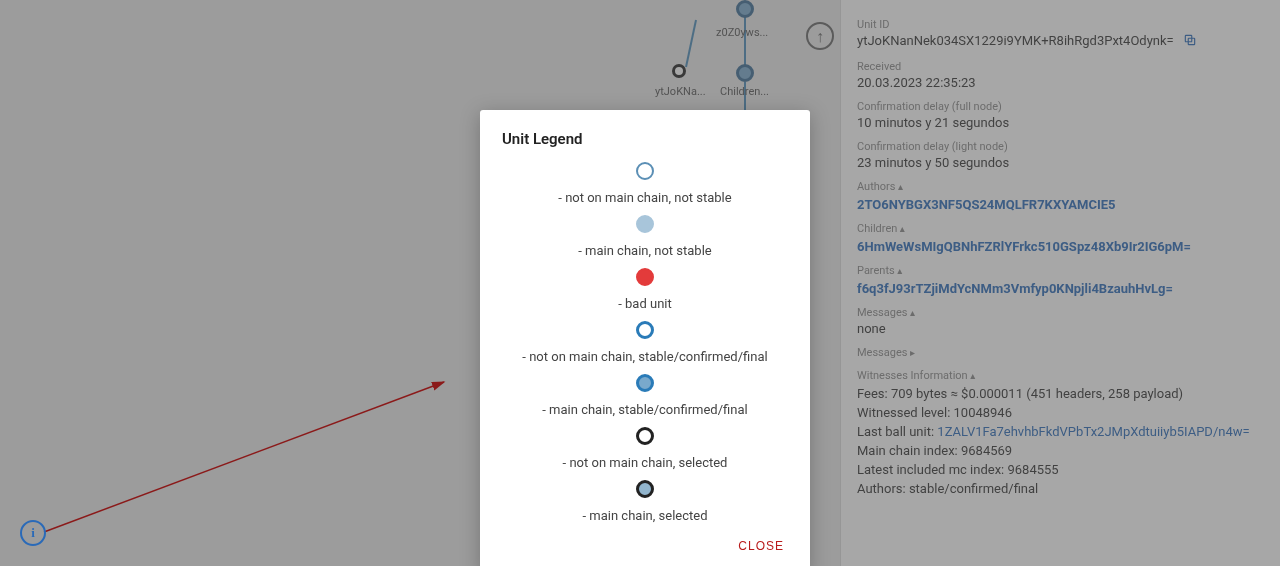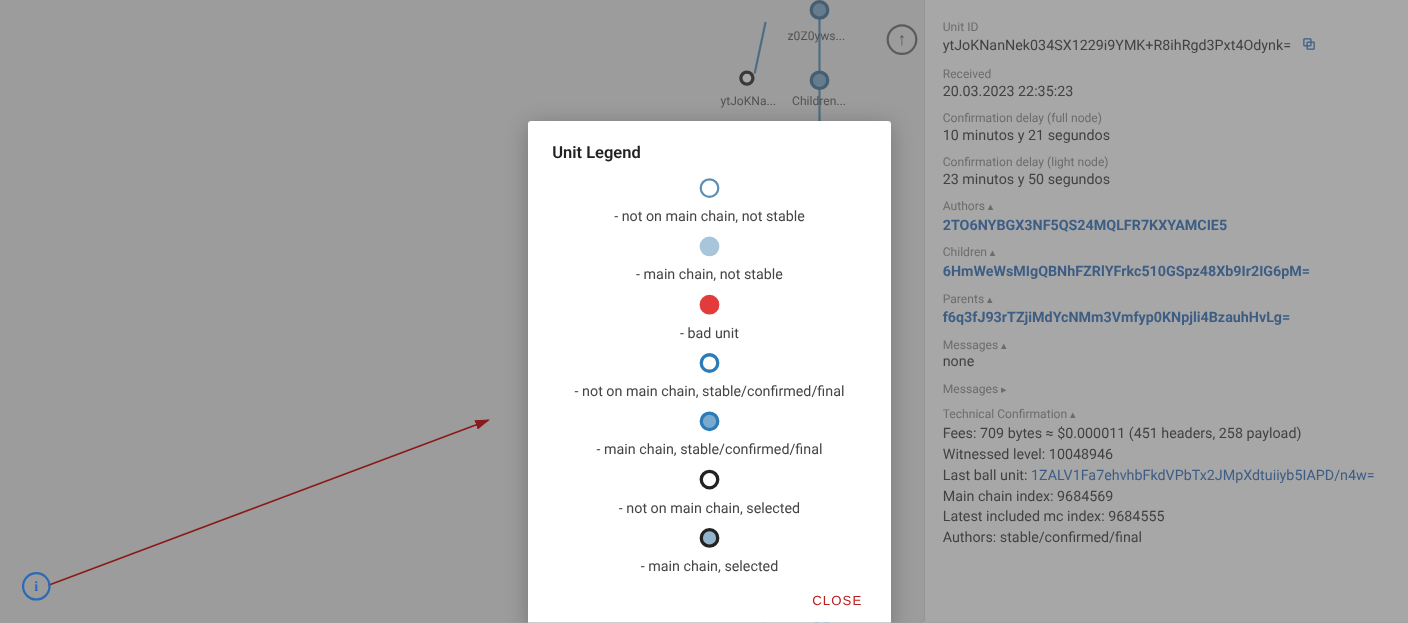--- a/index.html
+++ b/index.html
@@ -243,21 +243,21 @@
   <div class="side-link">6HmWeWsMIgQBNhFZRlYFrkc510GSpz48Xb9Ir2IG6pM=</div>
 
   <div class="side-label collapsible">Parents</div>
   <div class="side-link">f6q3fJ93rTZjiMdYcNMm3Vmfyp0KNpjli4BzauhHvLg=</div>
 
   <div class="side-label collapsible">Messages</div>
   <div class="side-value">none</div>
 
   <div class="side-label collapsed">Messages</div>
 
-  <div class="side-label collapsible">Technical Confirmation</div>
+  <div class="side-label collapsible">Witnesses Information</div>
   <div class="tech-line"><span>Fees:</span> <span>709 bytes ≈ $0.000011 (451 headers, 258 payload)</span></div>
   <div class="tech-line"><span>Witnessed level:</span> <span>10048946</span></div>
   <div class="tech-line"><span>Last ball unit:</span> <span class="inlink">1ZALV1Fa7ehvhbFkdVPbTx2JMpXdtuiiyb5IAPD/n4w=</span></div>
   <div class="tech-line"><span>Main chain index:</span> <span>9684569</span></div>
   <div class="tech-line"><span>Latest included mc index:</span> <span>9684555</span></div>
   <div class="tech-line"><span>Authors:</span> <span>stable/confirmed/final</span></div>
 </div>
 
 <div class="dim-overlay"></div>
 

